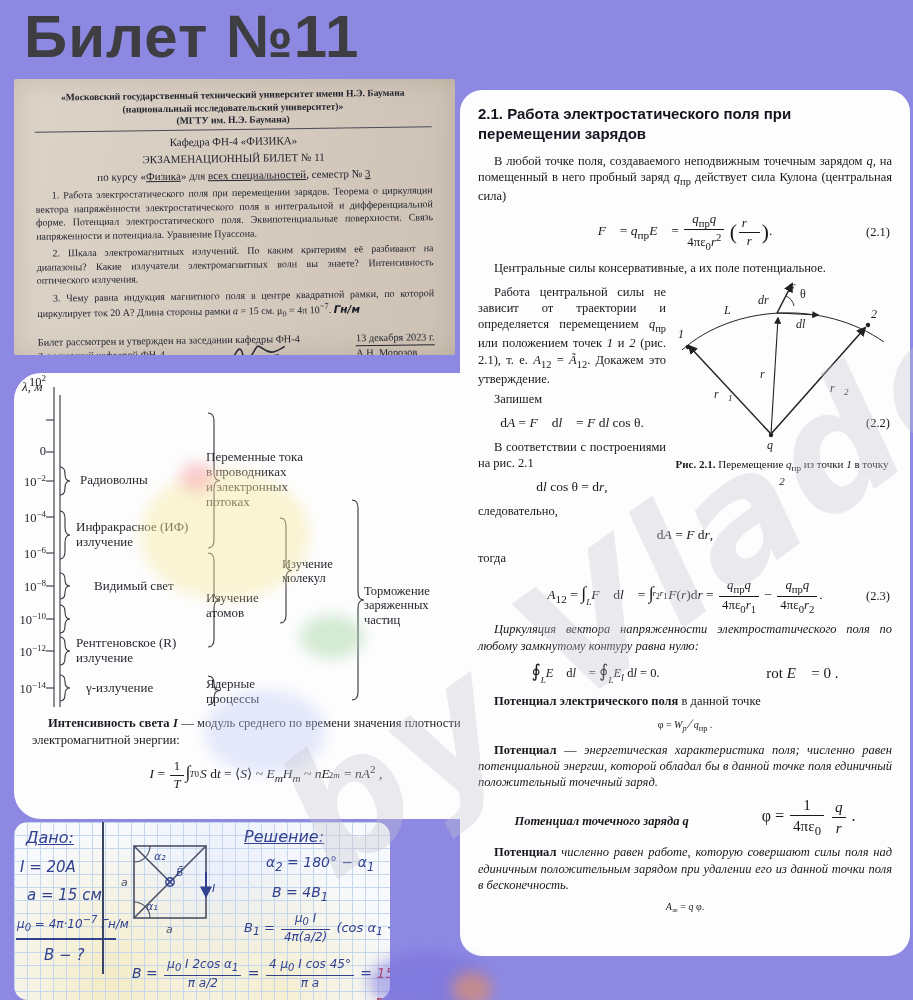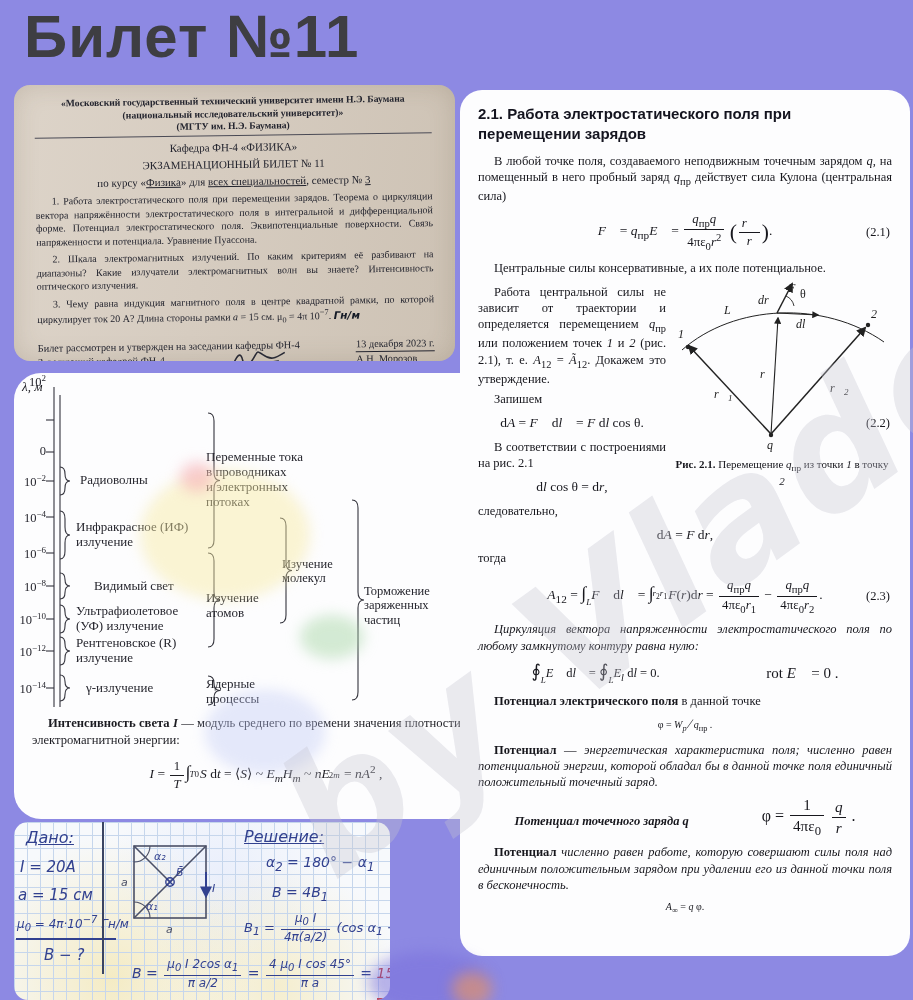--- a/index.html
+++ b/index.html
@@ -4,21 +4,21 @@
 <style>
   html,body{margin:0;padding:0;background:#8d89e3;}
   .page{position:relative;width:913px;height:1000px;background:#8d89e3;overflow:hidden;
         font-family:"Liberation Serif",serif;color:#1c1c22;}
   
   .big-title{position:absolute;left:24px;top:2px;font-family:"Liberation Sans",sans-serif;
              font-weight:bold;font-size:60px;letter-spacing:1px;color:#3e3e42;}
   
   .panel{position:absolute;background:#fdfdfe;border-radius:20px;}
   
-  .ticket{left:14px;top:85px;width:441px;height:276px;border-radius:16px;
+  .ticket{left:14px;top:79px;width:441px;height:276px;border-radius:2px;
           background:linear-gradient(100deg,#ddd4c9 0%,#d6ccc0 45%,#cdc2b4 100%);
           box-shadow:inset 0 0 26px rgba(90,70,50,.18);overflow:hidden;}
   .ticket-inner{transform:rotate(-0.8deg);padding:10px 22px 0 22px;font-size:10px;
                 color:#23242e;line-height:1.35;}
   .t-h{ text-align:center;font-weight:bold;font-size:9.7px;line-height:1.3;}
   .t-h3{border-bottom:1px solid #4a4a55;padding-bottom:2px;margin-bottom:4px;}
   .t-c{text-align:center;font-size:11px;margin-top:2px;}
   .t-body p{margin:4px 0 0 0;text-align:justify;text-indent:16px;}
   .hw{font-family:"DejaVu Sans",sans-serif;font-style:italic;font-weight:bold;font-size:10.5px;color:#141a26;}
   .t-foot{display:flex;justify-content:space-between;margin-top:12px;font-size:10.3px;position:relative;}
@@ -156,22 +156,20 @@
       <div class="spec-tick" style="left:0;top:136px">10<sup>−4</sup></div>
       <div class="spec-tick" style="left:0;top:172px">10<sup>−6</sup></div>
       <div class="spec-tick" style="left:0;top:205px">10<sup>−8</sup></div>
       <div class="spec-tick" style="left:0;top:238px">10<sup>−10</sup></div>
       <div class="spec-tick" style="left:0;top:270px">10<sup>−12</sup></div>
       <div class="spec-tick" style="left:0;top:307px">10<sup>−14</sup></div>
       <div class="spec-label" style="left:66px;top:100px">Радиоволны</div>
       <div class="spec-label center" style="left:62px;top:147px;width:162px">Инфракрасное (ИФ)
 излучение</div>
       <div class="spec-label" style="left:80px;top:206px">Видимый свет</div>
-      <div class="spec-label center" style="left:62px;top:231px;width:162px">Ультрафиолетовое
-(УФ) излучение</div>
       <div class="spec-label center" style="left:62px;top:263px;width:162px">Рентгеновское (R)
 излучение</div>
       <div class="spec-label" style="left:72px;top:308px">γ-излучение</div>
       <div class="spec-label center" style="left:192px;top:77px;width:140px">Переменные тока
 в проводниках
 и электронных
 потоках</div>
       <div class="spec-label center" style="left:268px;top:184px;width:66px;font-size:12.5px">Изучение
 молекул</div>
       <div class="spec-label center" style="left:192px;top:218px;width:86px">Изучение
@@ -190,21 +188,21 @@
             </span></span><i>S</i> d<i>t</i> = ⟨<i>S</i>⟩ ~ <i>E<sub>m</sub>H<sub>m</sub></i> ~ <i>nE</i><span class="istack">
             <span>2</span>
             <span><i>m</i></span>
           </span> = <i>nA</i><sup>2</sup> ,</div>
     </div>
   </div>
 
   <div class="panel notes">
     <div class="nt" style="left:12px;top:6px;font-size:16px"><u>Дано:</u></div>
     <div class="nt" style="left:6px;top:36px;font-size:15px">I = 20A</div>
-    <div class="nt" style="left:4px;top:64px;font-size:15px">a = 15 см</div>
+    <div class="nt" style="left:13px;top:64px;font-size:15px">a = 15 см</div>
     <div class="nt" style="left:3px;top:92px;font-size:12px">μ<sub>0</sub> = 4π·10<sup>−7</sup> Гн/м</div>
     <div class="dado-line"></div>
     <div class="nt" style="left:30px;top:124px;font-size:15px">B − ?</div>
     <div class="divider-v"></div>
 
     <svg style="position:absolute;left:92px;top:12px" width="128" height="112" viewBox="0 0 128 112">
       <defs>
         <marker id="ahb" viewBox="0 0 10 10" refX="8" refY="5" markerWidth="6" markerHeight="6" orient="auto-start-reverse">
           <path d="M0,0 L10,5 L0,10 z" fill="#32418f"></path>
         </marker>

